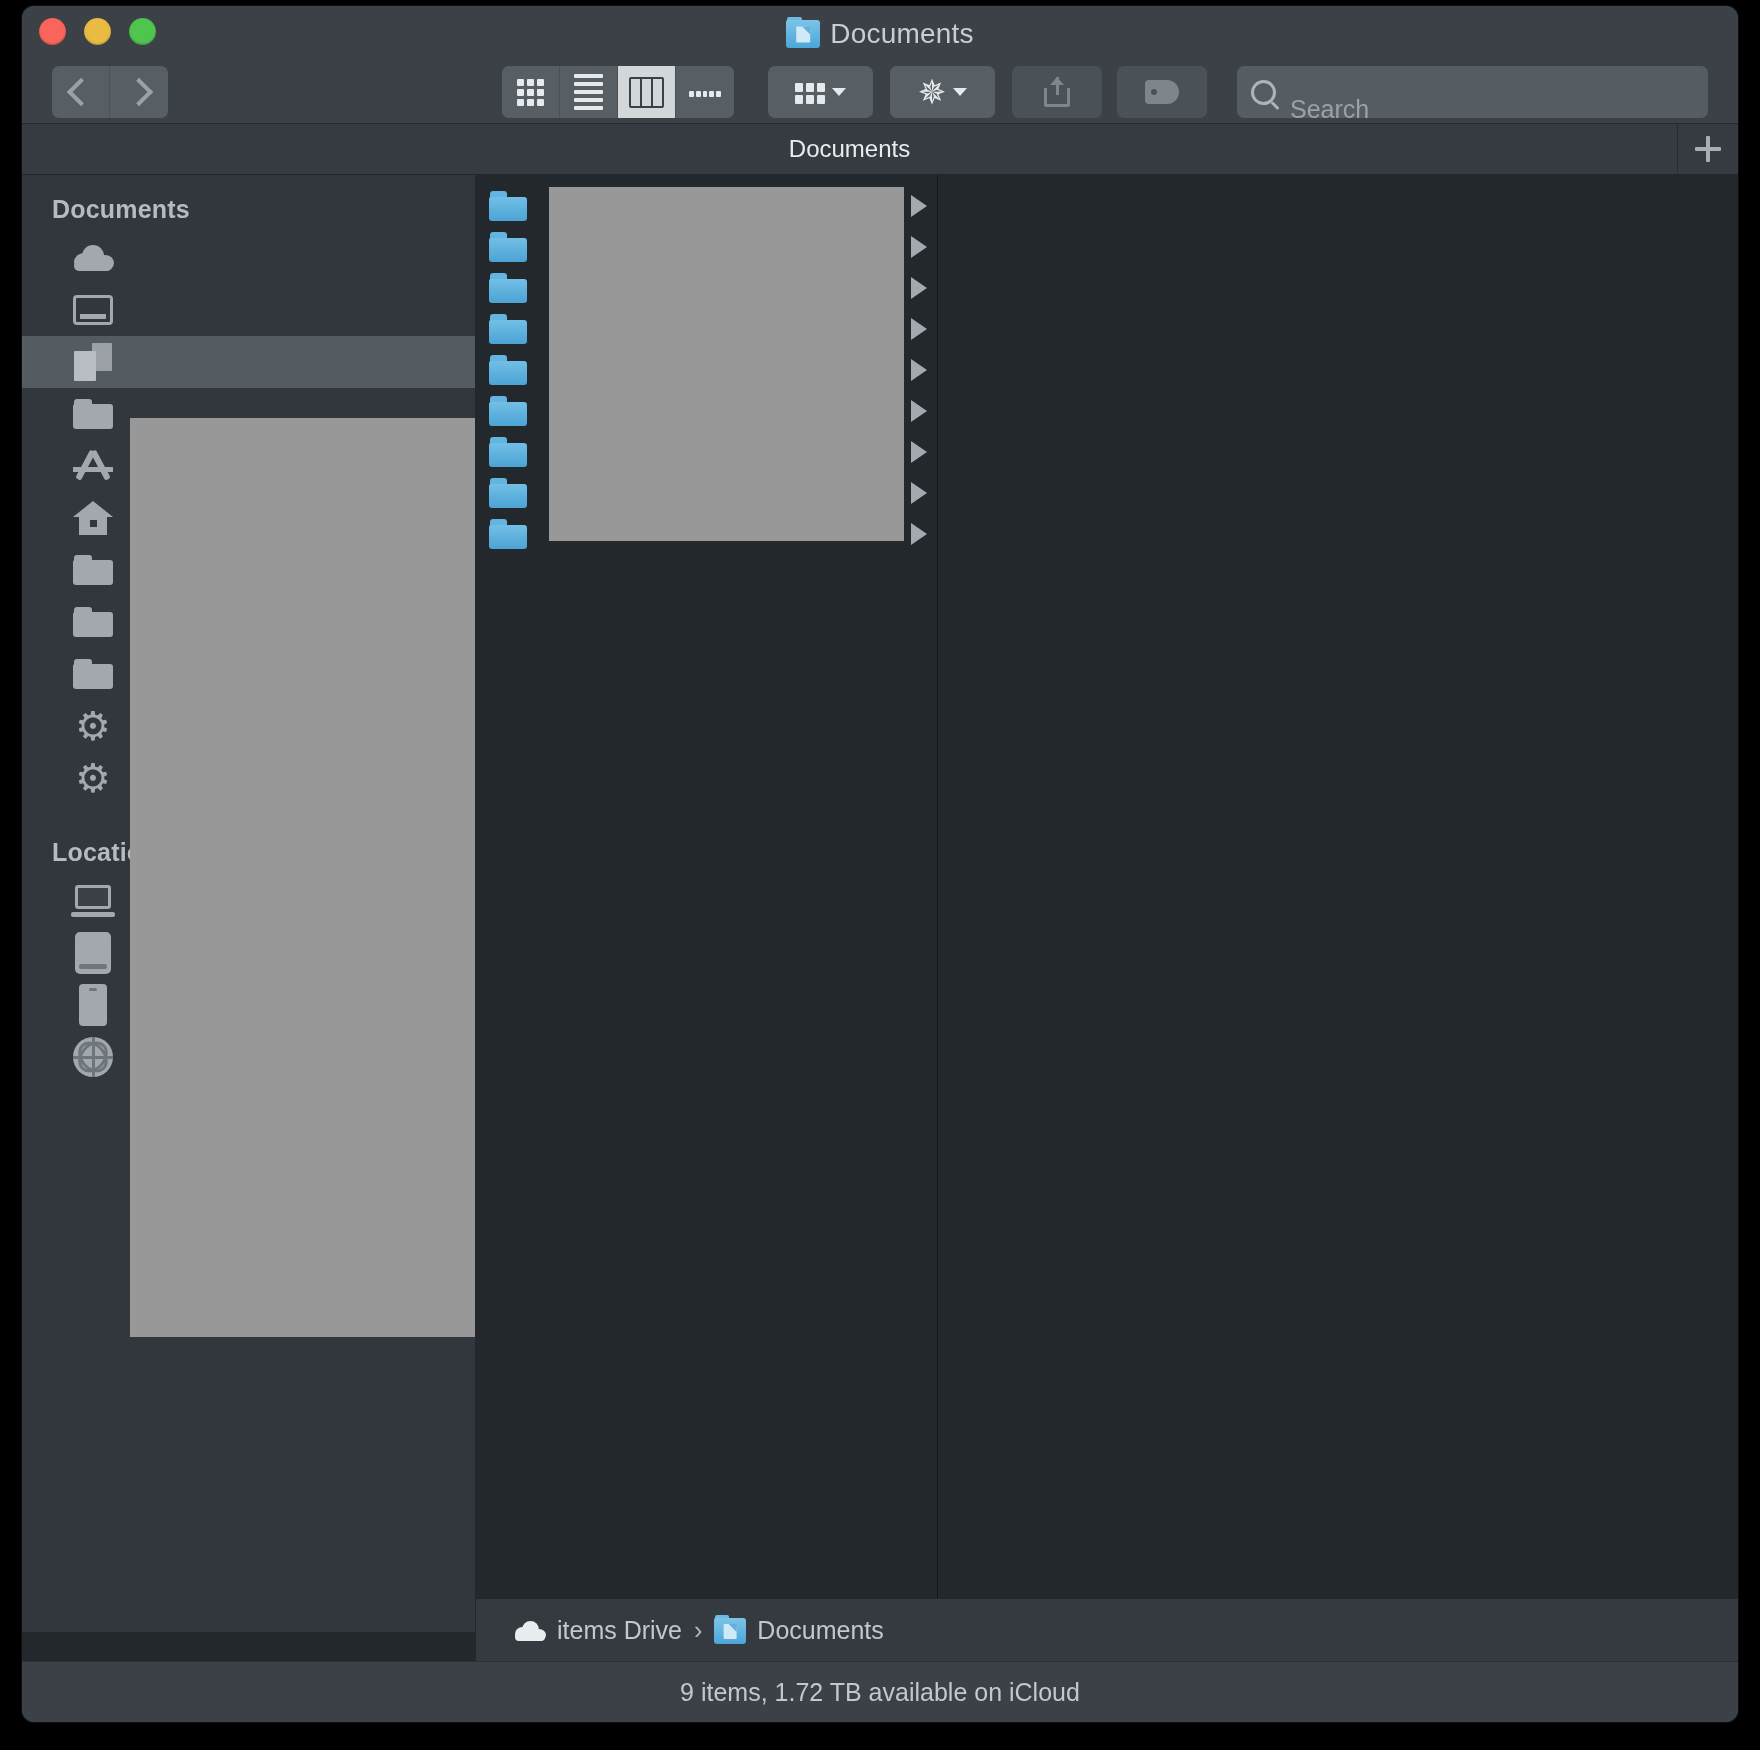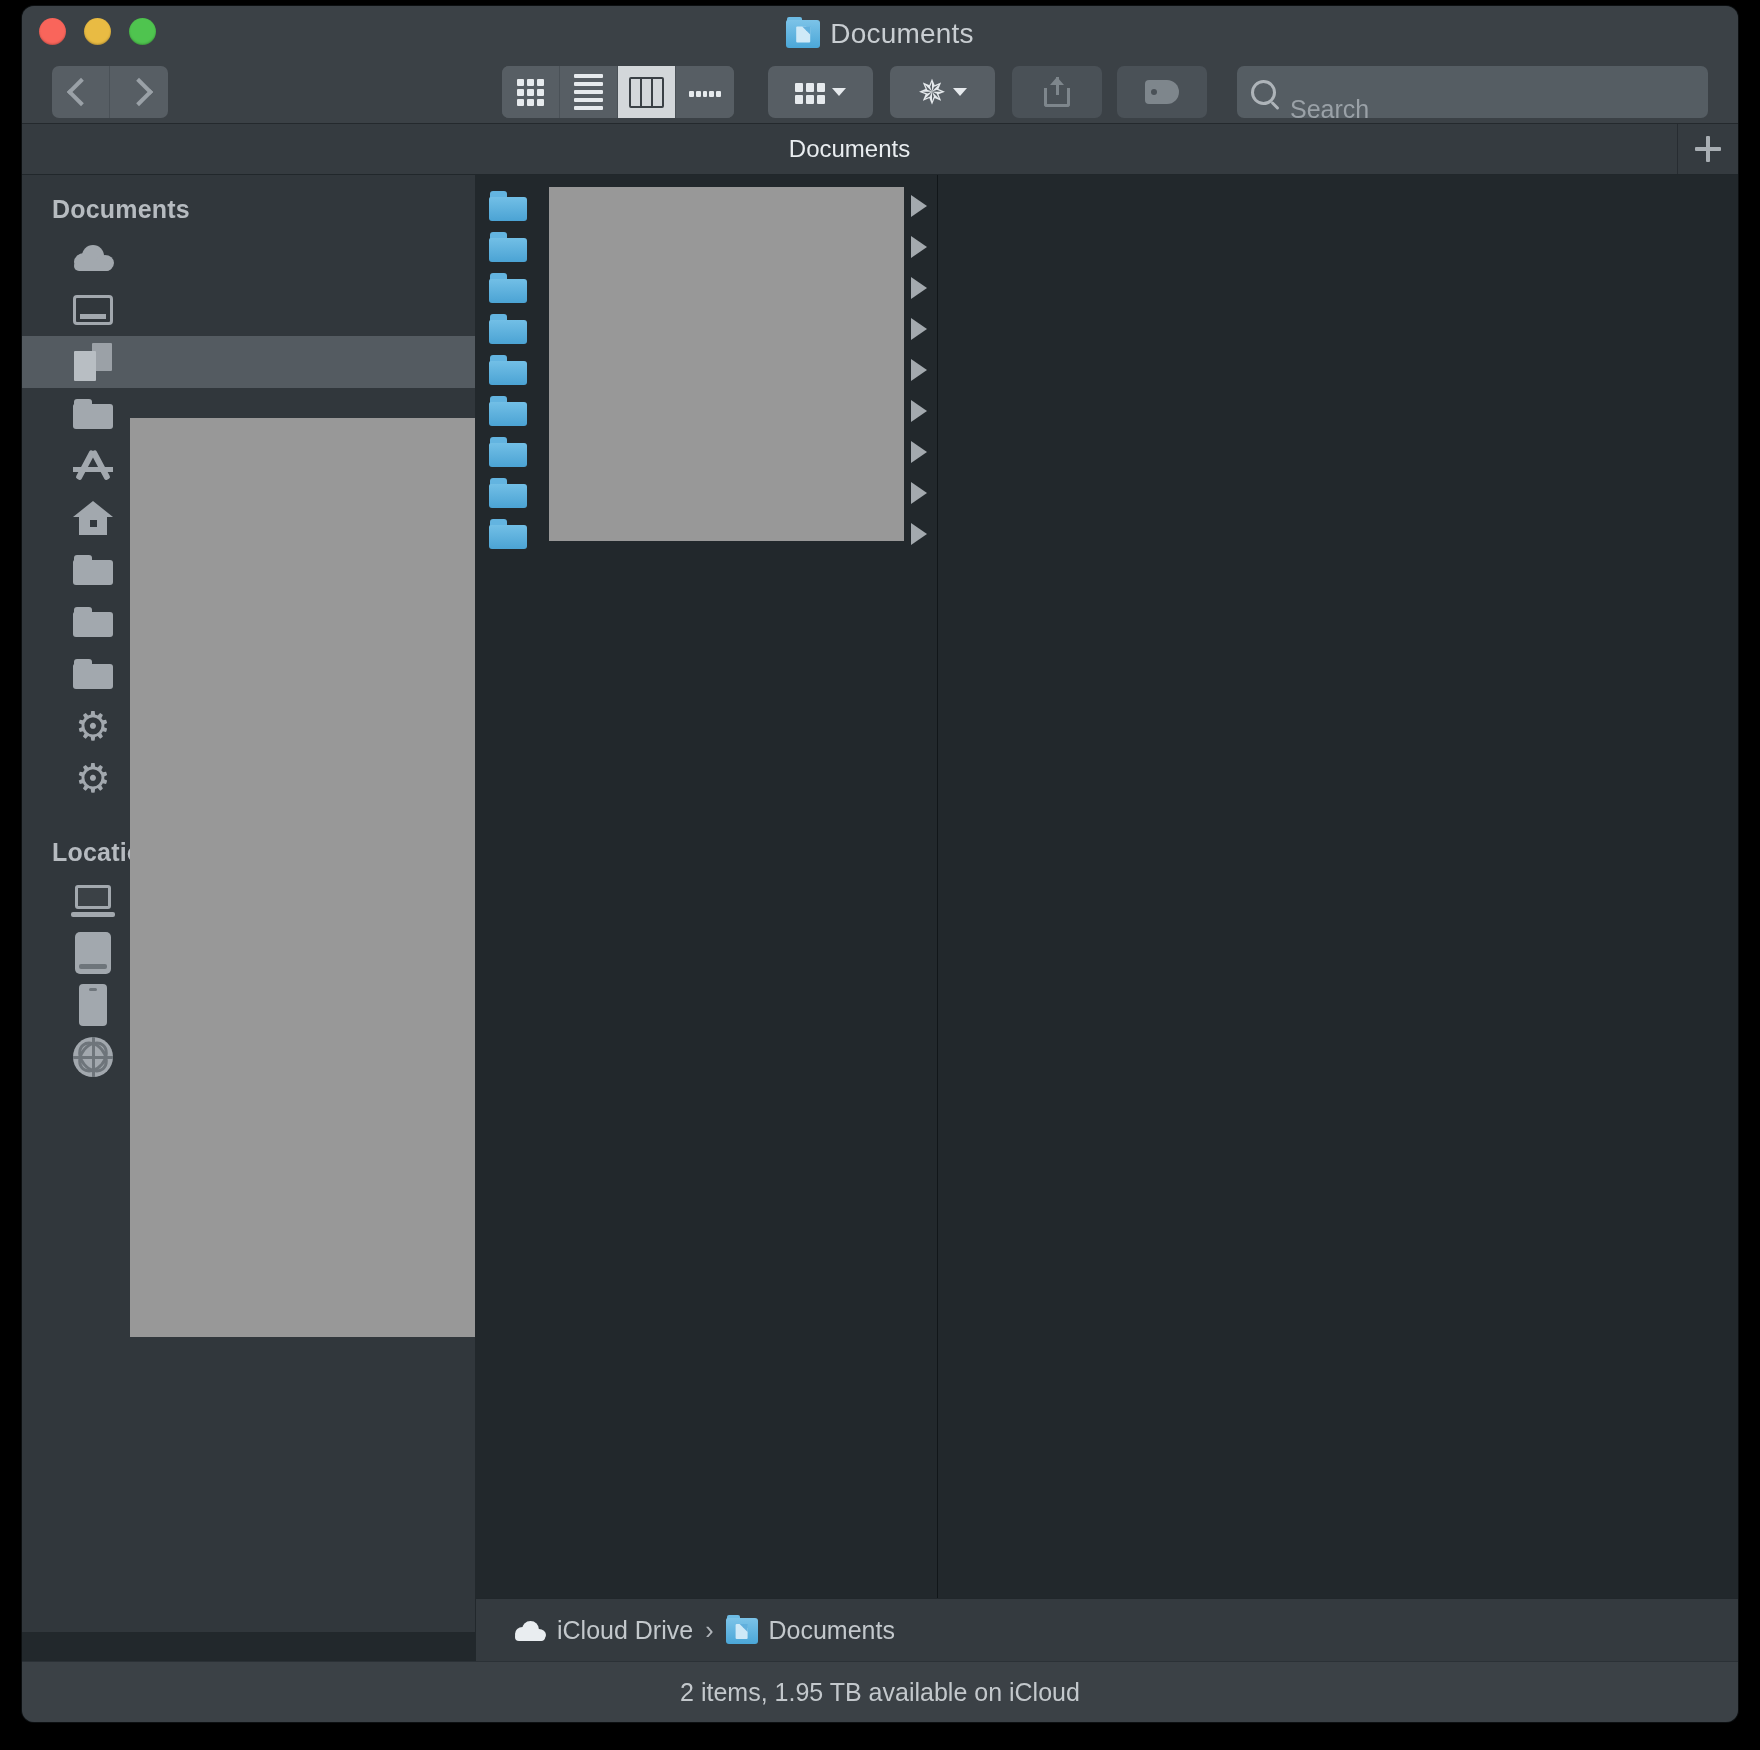--- a/index.html
+++ b/index.html
@@ -982,30 +982,30 @@
   </div>
 
   <div id="pathbar">
     <span class="path-item">
       <span class="cloud-sm">
         <span class="c1"></span>
           <span class="c2"></span>
           <span class="c3"></span>
           <span class="base"></span>
       </span>
-      <span>iCloud Drive</span>
+      <span>items Drive</span>
     </span>
     <span class="path-sep">›</span>
     <span class="path-item">
       <span class="docfolder" style="width:32px;height:26px;">
         <span class="tab"></span>
           <span class="back"></span>
           <span class="page"></span>
       </span>
       <span>Documents</span>
     </span>
   </div>
 
   <div id="statusbar">
-    <span>2 items, 1.95 TB available on iCloud</span>
+    <span>9 items, 1.72 TB available on iCloud</span>
   </div>
 
 </div>
 
 </body></html>

